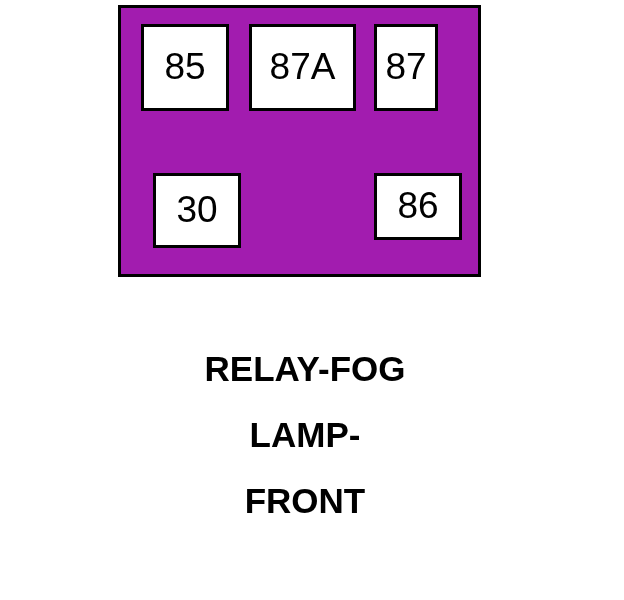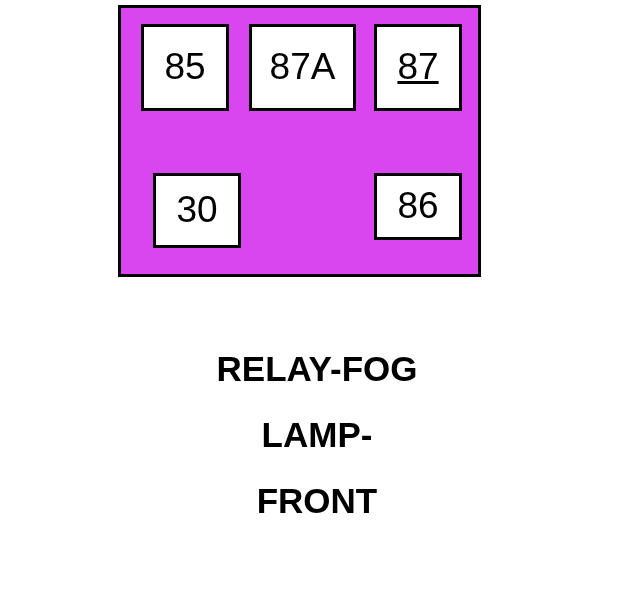--- a/index.html
+++ b/index.html
@@ -19,21 +19,21 @@
 
   
   #connector-outline {
     position: absolute;
     left: 118px;
     top: 5px;
     width: 363px;
     height: 272px;
     box-sizing: border-box;
     border: 3px solid #000000;
-    background: #d946ef;
+    background: #a21caf;
   }
 
   
   .pin {
     position: absolute;
     box-sizing: border-box;
     border: 3px solid #000000;
     background: #ffffff;
     display: flex;
     align-items: center;
@@ -46,32 +46,31 @@
     line-height: 1;
     letter-spacing: 0px;
     color: #000000;
     white-space: nowrap;
     transform: translateY(-1px);
   }
 
   
   #pin-85  { left: 20px;  top: 16px;  width: 88px;  height: 87px; }
   #pin-87a { left: 128px; top: 16px;  width: 107px; height: 87px; }
-  #pin-87  { left: 253px; top: 16px;  width: 88px;  height: 87px; text-decoration: underline; }
+  #pin-87  { left: 253px; top: 16px;  width: 64px;  height: 87px; }
   #pin-30  { left: 32px;  top: 165px; width: 88px;  height: 75px; }
   #pin-86  { left: 253px; top: 165px; width: 88px;  height: 67px; }
 
   
   #caption {
     position: absolute;
     left: 0;
     top: 336px;
     width: 610px;
     text-align: center;
-    padding-left: 12px;
   }
   .caption-line {
     font-family: "Liberation Sans", sans-serif;
     font-weight: bold;
     color: #000000;
     white-space: nowrap;
   }
   .caption-line.size-lg {
     font-size: 35px;
     line-height: 66px;

